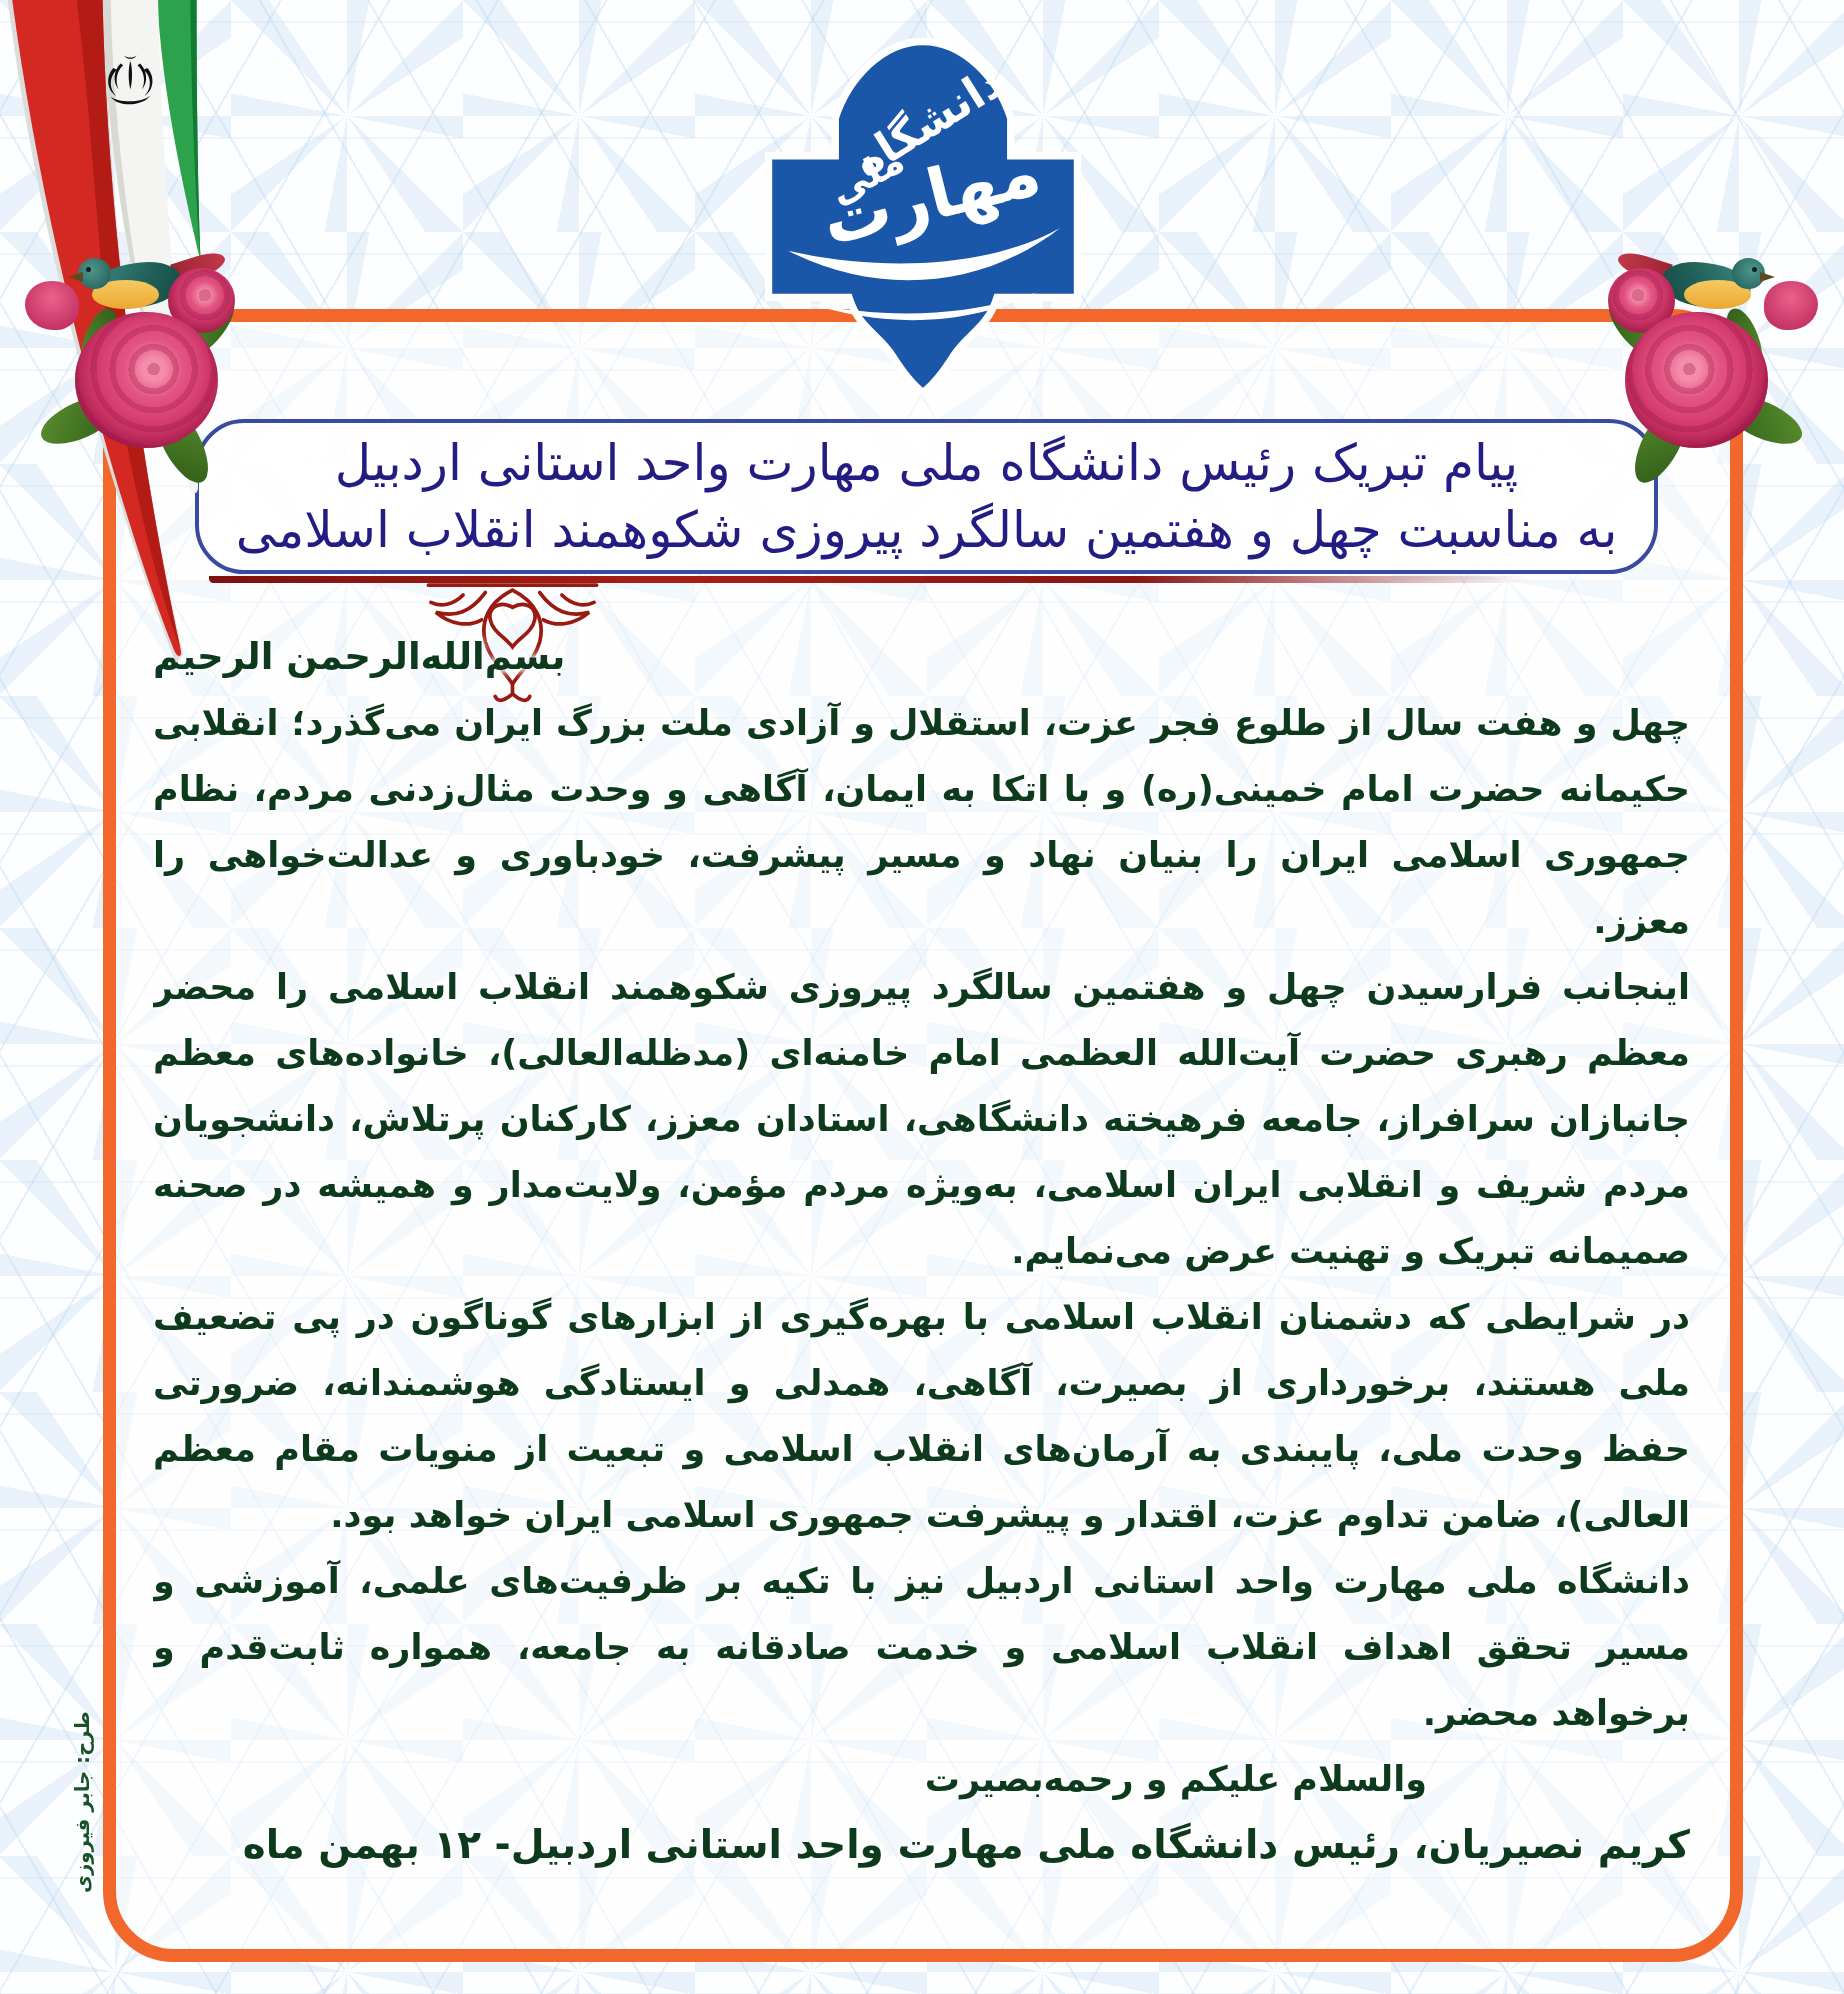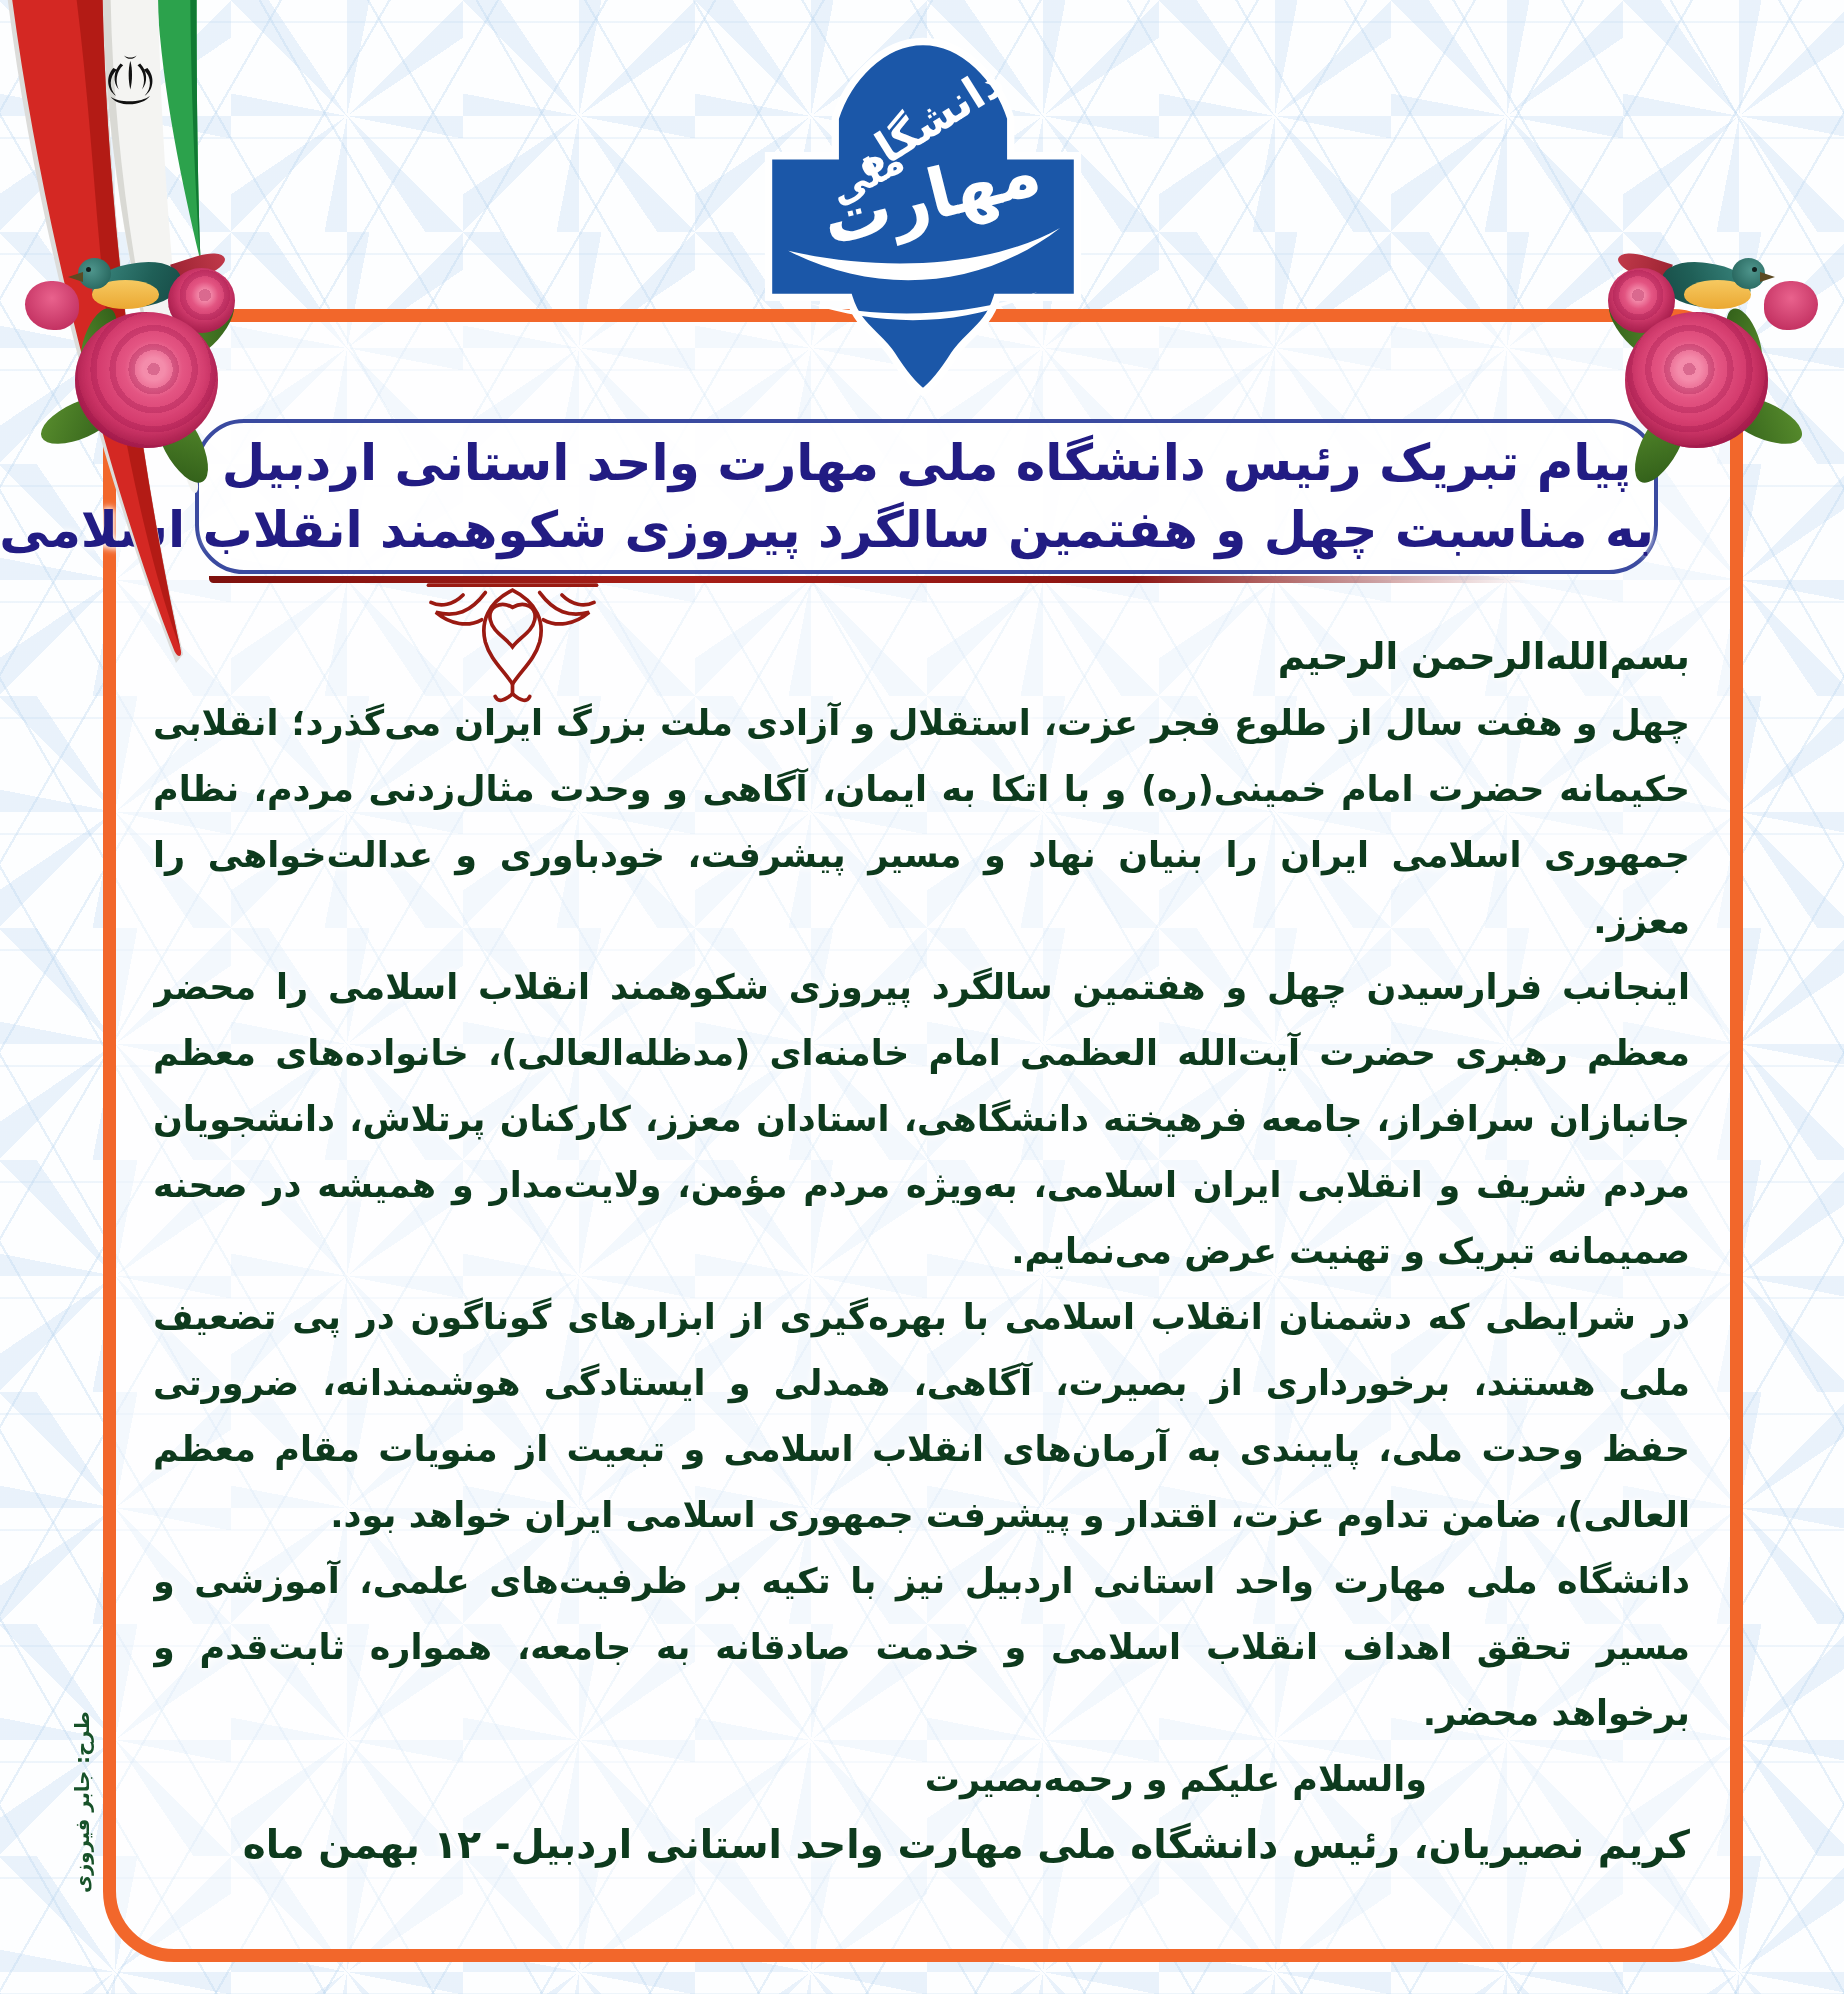--- a/index.html
+++ b/index.html
@@ -35,21 +35,21 @@
 
   
   .titlebox{
     position:absolute;left:196px;top:419px;width:1463px;height:155px;
     box-sizing:border-box;border:4.9px solid #3a4aa0;border-radius:49px;
     background:rgba(255,255,255,.85);
     z-index:4;display:flex;flex-direction:column;justify-content:center;
     text-align:center;
   }
   .titlebox .t-line{
-    color:#221c83;font-weight:bold;font-size:50px;line-height:67px;
+    color:#221c83;font-weight:normal;font-size:50px;line-height:67px;
     text-shadow:0 0 6.2px #fff,0 0 9.8px #fff;
     white-space:nowrap;
   }
   .red-underbar{
     position:absolute;left:210px;top:576px;width:1321px;height:6.7px;z-index:3;
     background:linear-gradient(to right,#7e110e,#a81e17 35%,#8c1513 70%,rgba(140,21,19,0));
     border-radius:0 0 4.5px 4.5px;
   }
   .mandala{
     position:absolute;width:50px;height:50px;border-radius:50%;z-index:4;
@@ -96,21 +96,21 @@
   .textcol{
     position:absolute;left:154px;top:624px;width:1537px;z-index:4;
     color:#0d3a1d;font-weight:bold;font-size:35px;
   }
   .line{
     display:block;height:66px;line-height:66px;overflow:hidden;
     text-shadow:0 0 4.5px #fff,0 0 8px #fff,0 0 11.6px rgba(255,255,255,.92);
   }
   .line.j{text-align:justify;text-align-last:justify;}
   .line.r{text-align:right;}
-  .line.c{text-align:right;font-size:37px;}
+  .line.c{text-align:left;font-size:37px;}
   .line.indent{padding-right:263px;box-sizing:border-box;}
   .line.sig{font-size:39px;}
 
   
   .credit{
     position:absolute;left:72px;top:1893px;
     transform:rotate(-90deg);transform-origin:left top;
     color:#175229;font-weight:bold;font-size:19.6px;white-space:nowrap;
     z-index:2;text-shadow:0 0 3.6px #fff;
   }

